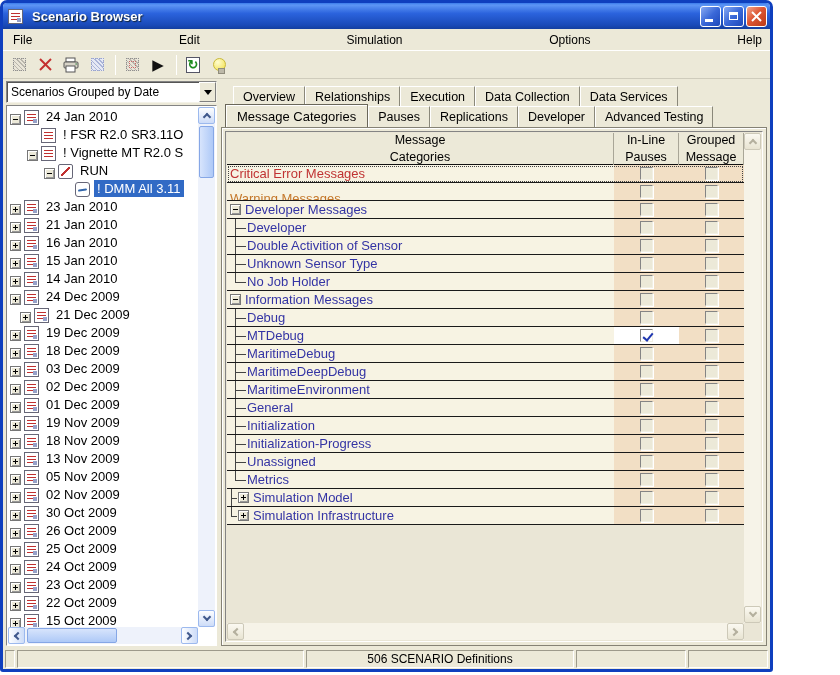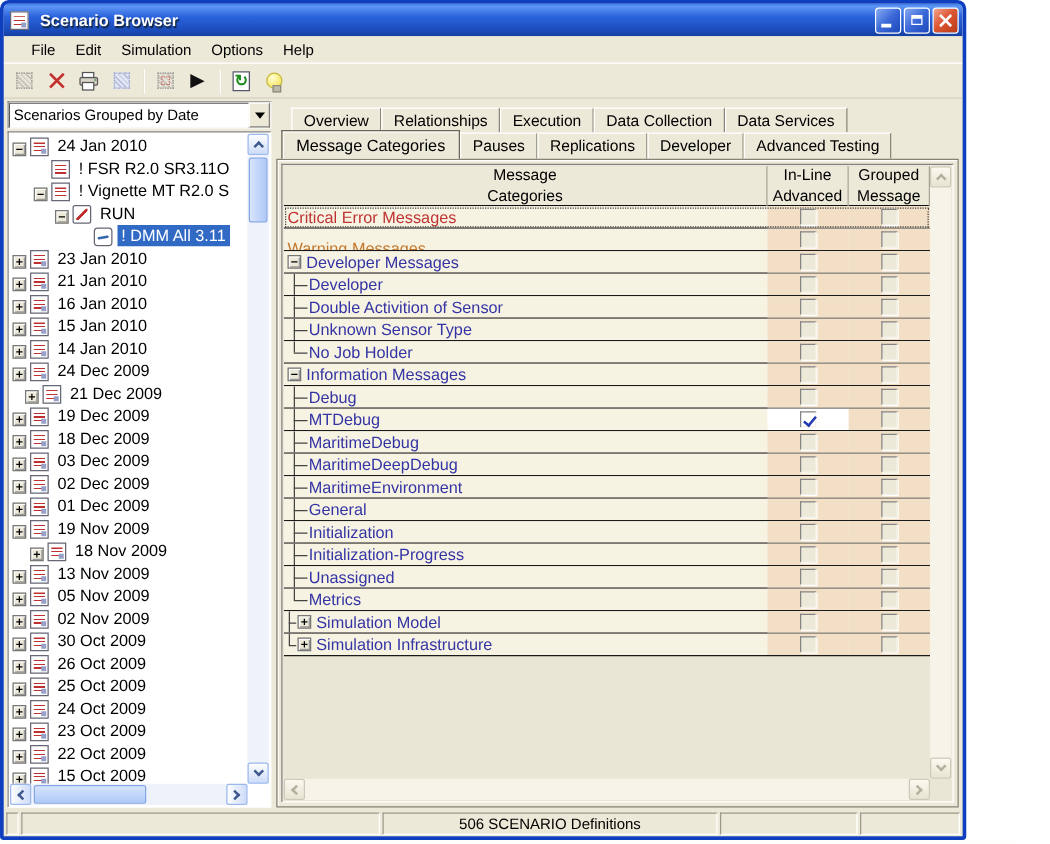--- a/index.html
+++ b/index.html
@@ -15,22 +15,22 @@
   .title-text { color:#fff; font-weight:bold; font-size:13px; margin-left:5px; flex:1;
     text-shadow:1px 1px 1px #123; }
   .wbtn { width:21px; height:21px; border:1px solid #fff; border-radius:3px; margin-left:2px;
     display:flex; align-items:center; justify-content:center; position:relative;
     background:linear-gradient(135deg,#88aaf2 0%,#3a68d8 50%,#1d48ba 100%); }
   .wbtn.close { background:linear-gradient(135deg,#f2a68c 0%,#dd5634 45%,#bb3a15 100%); }
   .glyph-min { width:8px; height:3px; background:#fff; position:absolute; left:4px; bottom:4px; }
   .glyph-max { width:9px; height:8px; border:1px solid #fff; border-top-width:3px; }
 
   
-  .menubar { height:21px; flex:none; display:flex; align-items:center; padding-left:14px;
-    background:#ece9d8; font-size:12px; color:#000; }
+  .menubar { height:21px; flex:none; display:flex; align-items:center; padding-left:2px;
+    background:#ece9d8; font-size:12px; color:#000;justify-content:space-between; }
   .menu-item { padding:2px 8px; }
   .toolbar { height:29px; flex:none; display:flex; align-items:center; padding-left:4px;
     background:#ece9d8; border-top:1px solid #fff; border-bottom:1px solid #cfccbc; }
   .tbtn { width:24px; height:24px; display:flex; align-items:center; justify-content:center; margin-right:2px; }
   .tsep { width:1px; height:20px; background:#b6b3a2; border-right:1px solid #fff; margin:0 4px; }
   .ico-grid { width:13px; height:13px; border:1px dotted #8f8f8f;
     background:repeating-linear-gradient(45deg,#b9b6ac 0 1px,#e9e5d8 1px 3px); }
   .ico-grid.blue { border-color:#99a3cc; background:repeating-linear-gradient(45deg,#aab4d8 0 1px,#e6e9f4 1px 3px); }
   .ico-grid.redcore { position:relative; }
   .ico-grid.redcore::after { content:""; position:absolute; inset:2px; border:1px dotted #c66; }
@@ -312,21 +312,21 @@
             <div class="trow" style="padding-left: 2px;">
               <div class="exp plus"></div>
               <div class="ti ti-scenario-group"></div>
               <div class="tlabel">01 Dec 2009</div>
             </div>
             <div class="trow" style="padding-left: 2px;">
               <div class="exp plus"></div>
               <div class="ti ti-scenario-group"></div>
               <div class="tlabel">19 Nov 2009</div>
             </div>
-            <div class="trow" style="padding-left: 16px;">
+            <div class="trow" style="padding-left: 2px;">
               <div class="exp plus"></div>
               <div class="ti ti-scenario-group"></div>
               <div class="tlabel">18 Nov 2009</div>
             </div>
             <div class="trow" style="padding-left: 2px;">
               <div class="exp plus"></div>
               <div class="ti ti-scenario-group"></div>
               <div class="tlabel">13 Nov 2009</div>
             </div>
             <div class="trow" style="padding-left: 2px;">
@@ -411,21 +411,21 @@
           <div class="tab">Developer</div>
           <div class="tab">Advanced Testing</div>
         </div>
       <div class="content">
         <div class="tablezone">
           <div class="tablescroll">
             <div class="thead">
               <div class="hc cat">Message
 Categories</div>
               <div class="hc w65">In-Line
-Advanced</div>
+Pauses</div>
               <div class="hc w65">Grouped
 Message</div>
             </div>
             <div>
                 <div class="mrow focused">
                   <div class="mcat">
                     <div class="mlabel critical">Critical Error Messages</div>
                   </div>
                   <div class="mcheck">
                     <div class="cb"></div>

